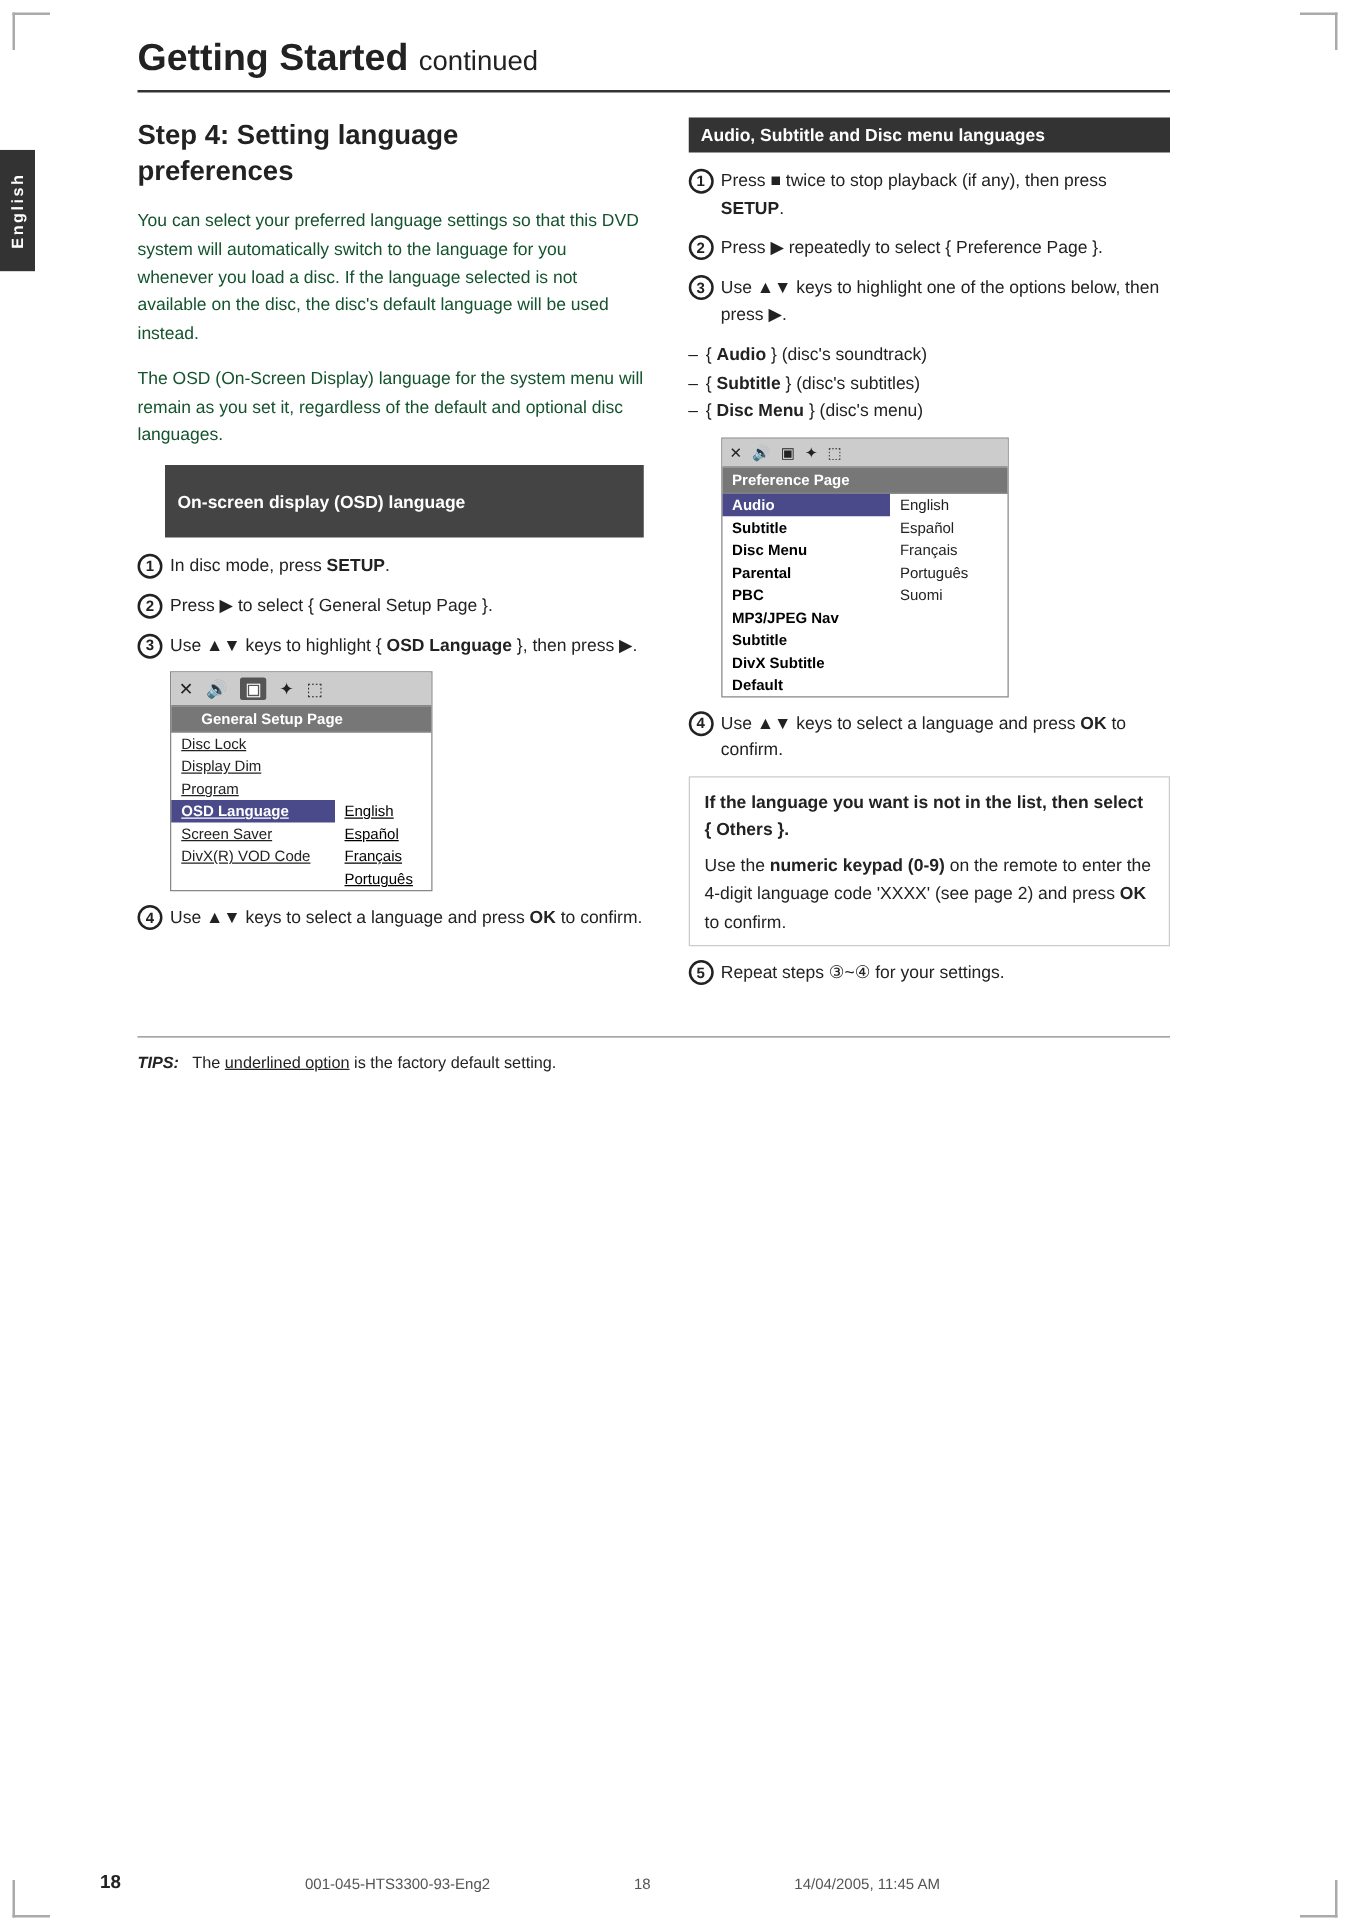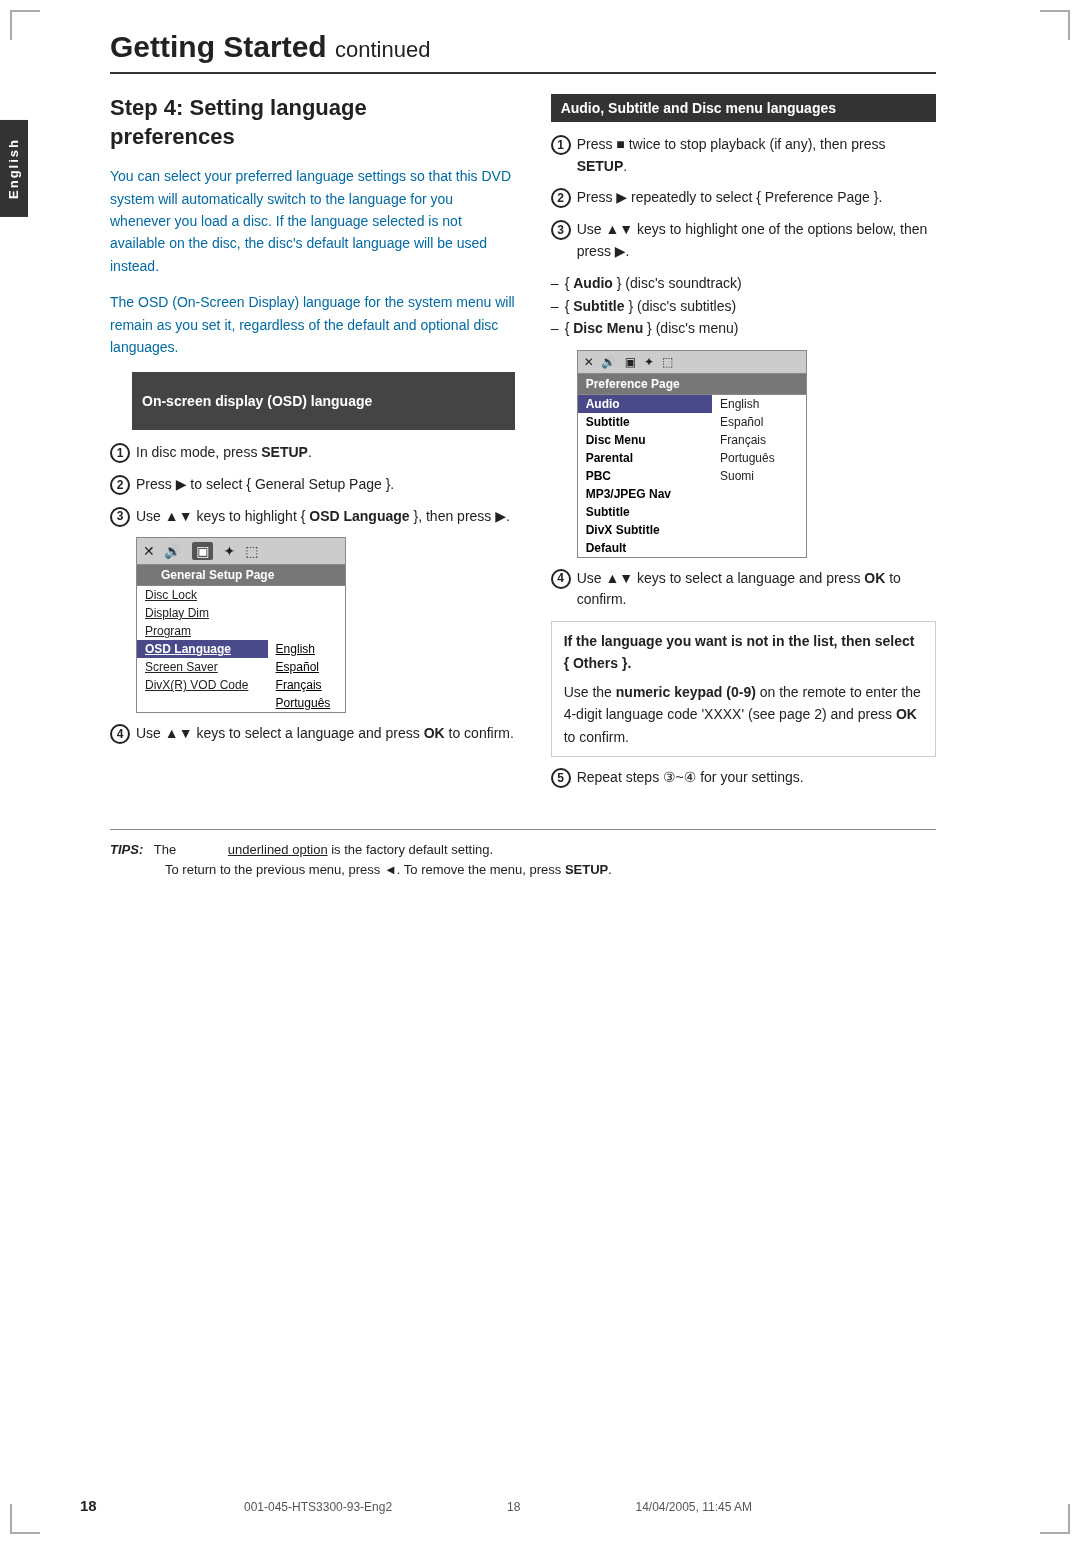--- a/index.html
+++ b/index.html
@@ -83,21 +83,21 @@
       font-size: 22px;
       font-weight: bold;
       margin-bottom: 14px;
       line-height: 1.3;
     }
 
     .intro-text {
       font-size: 14px;
       line-height: 1.6;
       margin-bottom: 14px;
-      color: #0369a1;
+      color: #14532d;
     }
 
     
     .section-bar {
       background: #444;
       color: #fff;
       font-weight: bold;
       font-size: 14px;
       padding: 21px 10px;
       margin-bottom: 12px;
@@ -295,21 +295,21 @@
       bottom: 30px;
       left: 50%;
       transform: translateX(-50%);
       font-size: 12px;
       color: #555;
       display: flex;
       gap: 115px;
       white-space: nowrap;
     }
 
-    .underline { text-decoration: underline; margin-left: 48px; }
+    .underline { text-decoration: underline; }
   </style>
 </head>
 <body>
 
 <div class="corner-mark corner-tl"></div>
 <div class="corner-mark corner-tr"></div>
 <div class="corner-mark corner-bl"></div>
 <div class="corner-mark corner-br"></div>
 
 <div class="side-tab">English</div>
@@ -500,21 +500,20 @@
           <span>Repeat steps ③~④ for your settings.</span>
         </li>
       </ul>
 
     </div>
   </div>
 
   <div class="footer-tips">
     <span class="tips-label">TIPS:</span>&nbsp;&nbsp;
     <span>The <span class="underline">underlined option</span> is the factory default setting.</span><br>
-    <span style="padding-left: 55px;">To return to the previous menu, press ◄. To remove the menu, press <strong>SETUP</strong>.</span>
   </div>
 
   <div class="page-number">18</div>
 
   <div class="footer-info">
     <span>001-045-HTS3300-93-Eng2</span>
     <span>18</span>
     <span>14/04/2005, 11:45 AM</span>
   </div>
 

